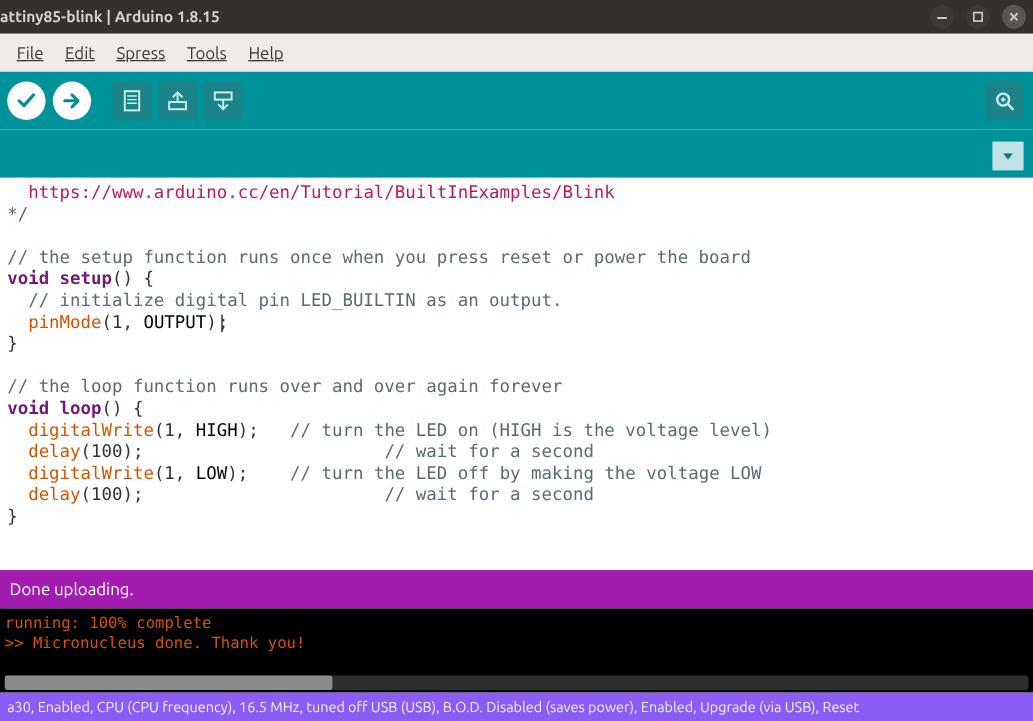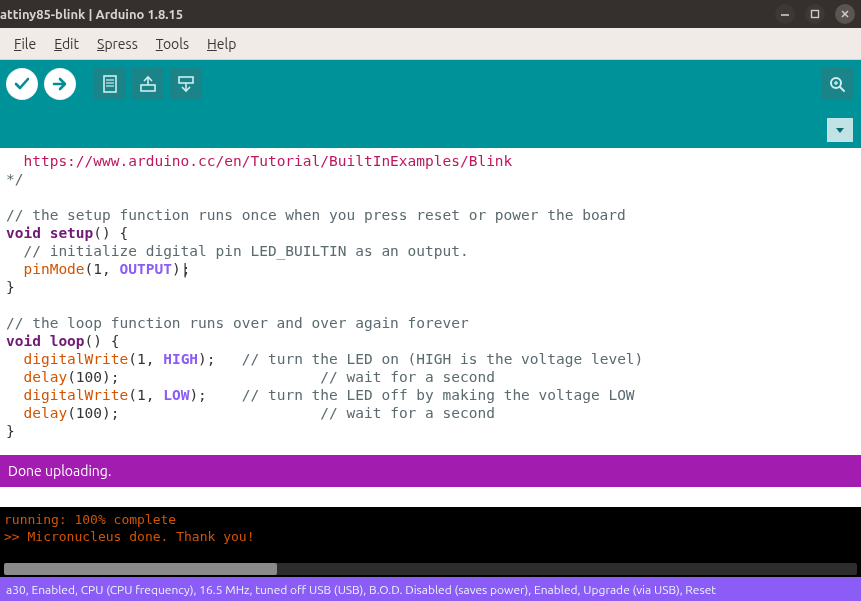--- a/index.html
+++ b/index.html
@@ -13,21 +13,21 @@
   }
   .titlebar .title { position: absolute; left: 0; right: 0; text-align: left; pointer-events: none; }
   .titlebar .win-controls { position: absolute; right: 6px; top: 4px; display: flex; gap: 10px; }
   .win-btn { width: 20px; height: 20px; border-radius: 10px; display: flex; align-items: center; justify-content: center; background: #3d3735; color: #cfc9c4; font-size: 11px; }
   .win-btn.close { background: #5b5552; }
   .win-btn svg { width: 10px; height: 10px; }
 
   .menubar {
     height: 32px; background: #f0ebe7; border-bottom: 1px solid #d8d2cd;
     display: flex; align-items: center; padding: 0 6px; gap: 2px;
-    font-size: 14px; color: #3b3633;
+    font-size: 14px; color: #3b3633; text-decoration: underline;
   }
   .menu-item { padding: 4px 8px; cursor: default; }
   .menu-item .ul { text-decoration: underline; }
 
   .toolbar {
     height: 48px; background: #009299; display: flex; align-items: center;
     padding: 0 6px; gap: 6px; position: relative;
   }
   .tool-btn {
     width: 32px; height: 32px; border-radius: 16px; background: #1b8489;
@@ -62,33 +62,33 @@
   .editor {
     flex: 1; overflow: auto; background: #fff; padding: 4px 6px 6px 6px;
     font-family: "DejaVu Sans Mono","Menlo","Consolas",monospace; font-size: 14.5px;
     line-height: 18px; color: #333; white-space: pre;
   }
   .editor a.url { color: #be185d; }
   .c-comment { color: #5b6a6f; }
   .c-star { color: #5b6a6f; }
   .c-kw { color: #701a75; font-weight: bold; }
   .c-fn { color: #d35400; }
-  .c-const { color: #8b5cf6; font-weight: bold; }
+  .c-const { color: #000000; }
   .c-num { color: #333; }
   .cursor { display:inline-block; width:1px; }
 
   .statusbar {
     height: 30px; background: #a21caf; color: #fff; display: flex; align-items: center;
     padding: 16px 8px; font-size: 14px;
   }
 
   .console {
     height: 70px; background: #000; color: #d35400; overflow-x: auto; overflow-y: hidden;
     font-family: "DejaVu Sans Mono",monospace; font-size: 13px; line-height: 17px;
-    padding: 4px 18px 2px 4px; position: relative; white-space: pre; margin-top: 20px;
+    padding: 4px 18px 2px 4px; position: relative; white-space: pre;
   }
   .console .hscroll {
     position: absolute; left: 4px; right: 4px; bottom: 2px; height: 12px;
     background: #2d2d2d; border-radius: 2px;
   }
   .console .hscroll .thumb {
     position: absolute; left: 0; top: 0; height: 12px; width: 32%;
     background: #8a8a8a; border-radius: 2px;
   }
 

